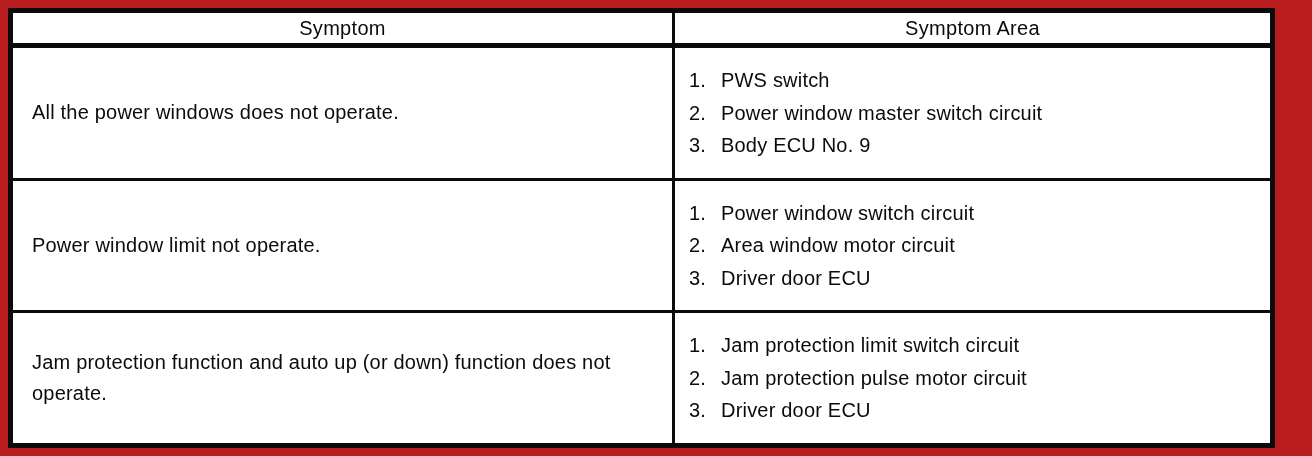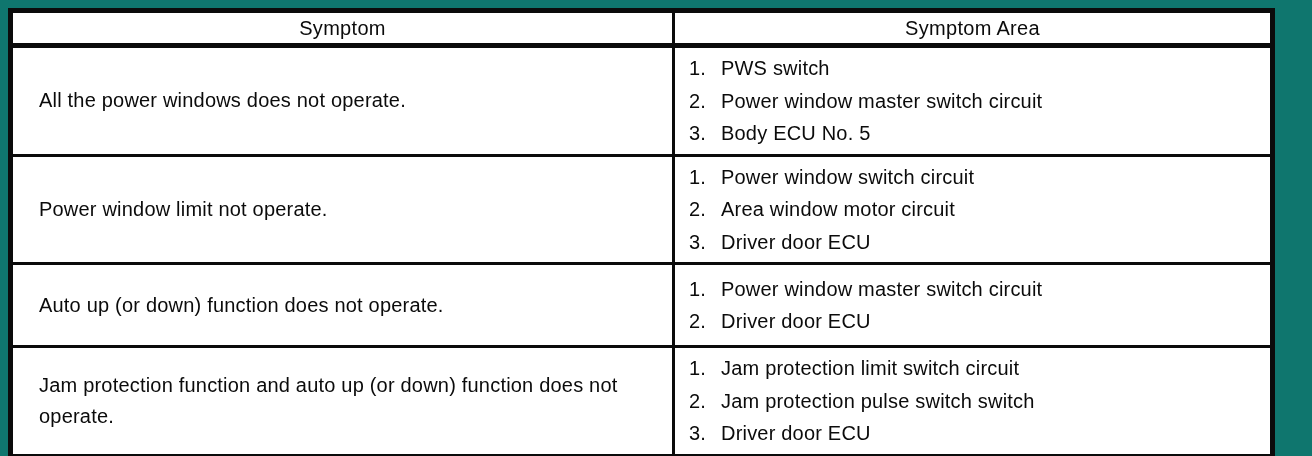--- a/index.html
+++ b/index.html
@@ -9,21 +9,21 @@
     width: 1312px;
     height: 456px;
     overflow: hidden;
     font-family: "Liberation Sans", "DejaVu Sans", sans-serif;
     -webkit-font-smoothing: antialiased;
   }
   .page {
     position: relative;
     width: 1312px;
     height: 456px;
-    background: #0f766e;
+    background: #b91c1c;
   }
   .scan-table {
     position: absolute;
     left: 8px;
     top: 8px;
     width: 1262px;
     height: 440px;
     border-collapse: collapse;
     table-layout: fixed;
     color: #0b0b0b;
@@ -57,21 +57,21 @@
   .row-3 td { height: 80px; }
   .row-4 td { height: 103px; }
 
   .symptom-cell {
     font-size: 20px;
     letter-spacing: 0.2px;
     line-height: 31px;
   }
   .symptom-text {
     display: block;
-    padding: 0 18px 0 26px;
+    padding: 0 18px 0 19px;
   }
   .suspect-cell { }
   .suspect-list {
     display: flex;
     flex-direction: column;
     justify-content: center;
     padding: 4px 8px 4px 14px;
   }
   .suspect-item {
     display: flex;
@@ -115,21 +115,21 @@
             <div class="suspect-item">
               <span class="suspect-num">1.</span>
               <span class="suspect-label">PWS switch</span>
             </div>
             <div class="suspect-item">
               <span class="suspect-num">2.</span>
               <span class="suspect-label">Power window master switch circuit</span>
             </div>
             <div class="suspect-item">
               <span class="suspect-num">3.</span>
-              <span class="suspect-label">Body ECU No. 5</span>
+              <span class="suspect-label">Body ECU No. 9</span>
             </div>
           </div>
         </td>
       </tr>
       <tr class="row-2">
         <td class="symptom-cell">
           <span class="symptom-text">Power window limit not operate.</span>
         </td>
         <td class="suspect-cell">
           <div class="suspect-list">
@@ -141,50 +141,33 @@
               <span class="suspect-num">2.</span>
               <span class="suspect-label">Area window motor circuit</span>
             </div>
             <div class="suspect-item">
               <span class="suspect-num">3.</span>
               <span class="suspect-label">Driver door ECU</span>
             </div>
           </div>
         </td>
       </tr>
-      <tr class="row-3">
-        <td class="symptom-cell">
-          <span class="symptom-text">Auto up (or down) function does not operate.</span>
-        </td>
-        <td class="suspect-cell">
-          <div class="suspect-list">
-            <div class="suspect-item">
-              <span class="suspect-num">1.</span>
-              <span class="suspect-label">Power window master switch circuit</span>
-            </div>
-            <div class="suspect-item">
-              <span class="suspect-num">2.</span>
-              <span class="suspect-label">Driver door ECU</span>
-            </div>
-          </div>
-        </td>
-      </tr>
       <tr class="row-4">
         <td class="symptom-cell">
           <span class="symptom-text">Jam protection function and auto up (or down) function does not operate.</span>
         </td>
         <td class="suspect-cell">
           <div class="suspect-list">
             <div class="suspect-item">
               <span class="suspect-num">1.</span>
               <span class="suspect-label">Jam protection limit switch circuit</span>
             </div>
             <div class="suspect-item">
               <span class="suspect-num">2.</span>
-              <span class="suspect-label">Jam protection pulse switch switch</span>
+              <span class="suspect-label">Jam protection pulse motor circuit</span>
             </div>
             <div class="suspect-item">
               <span class="suspect-num">3.</span>
               <span class="suspect-label">Driver door ECU</span>
             </div>
           </div>
         </td>
       </tr>
     </tbody>
   </table>

